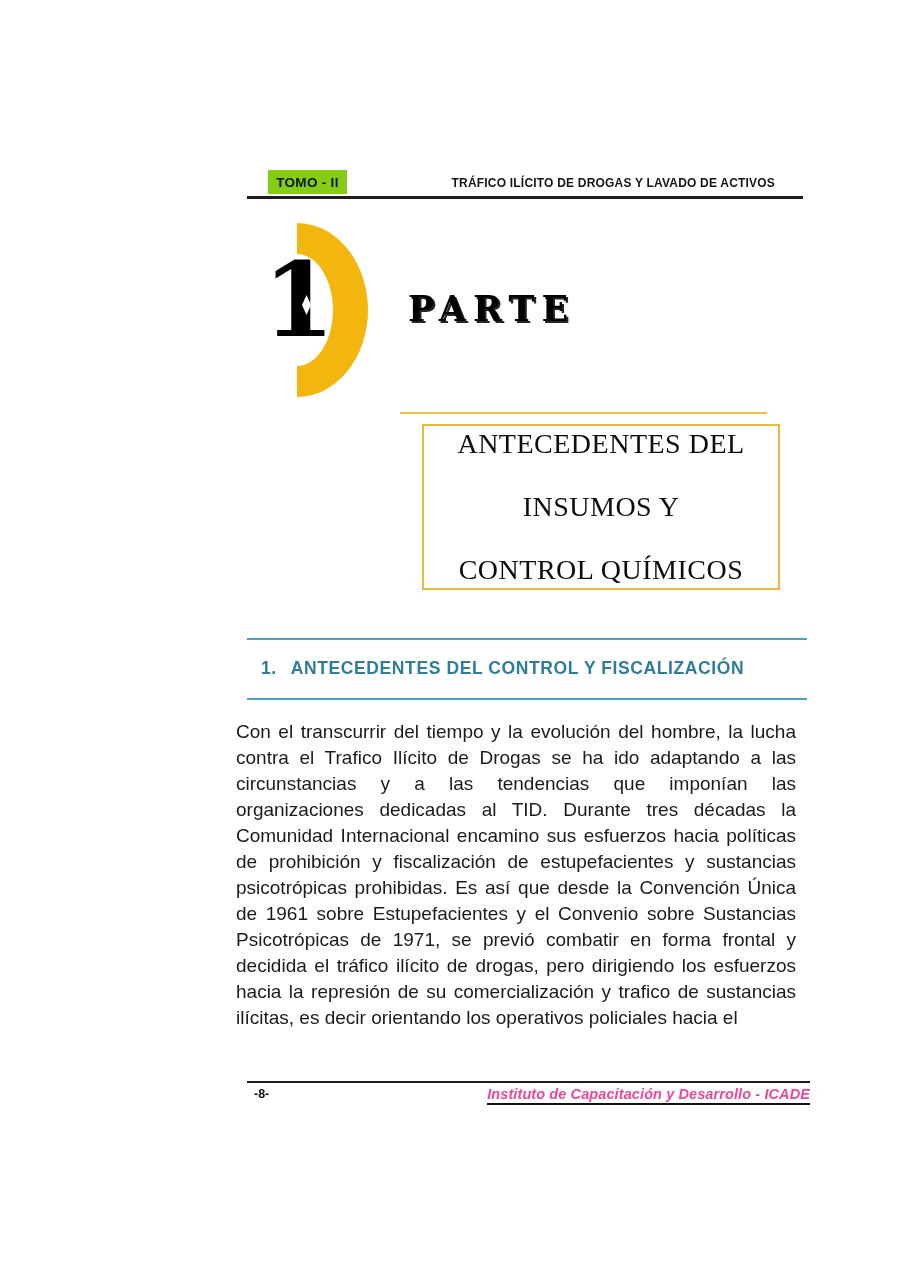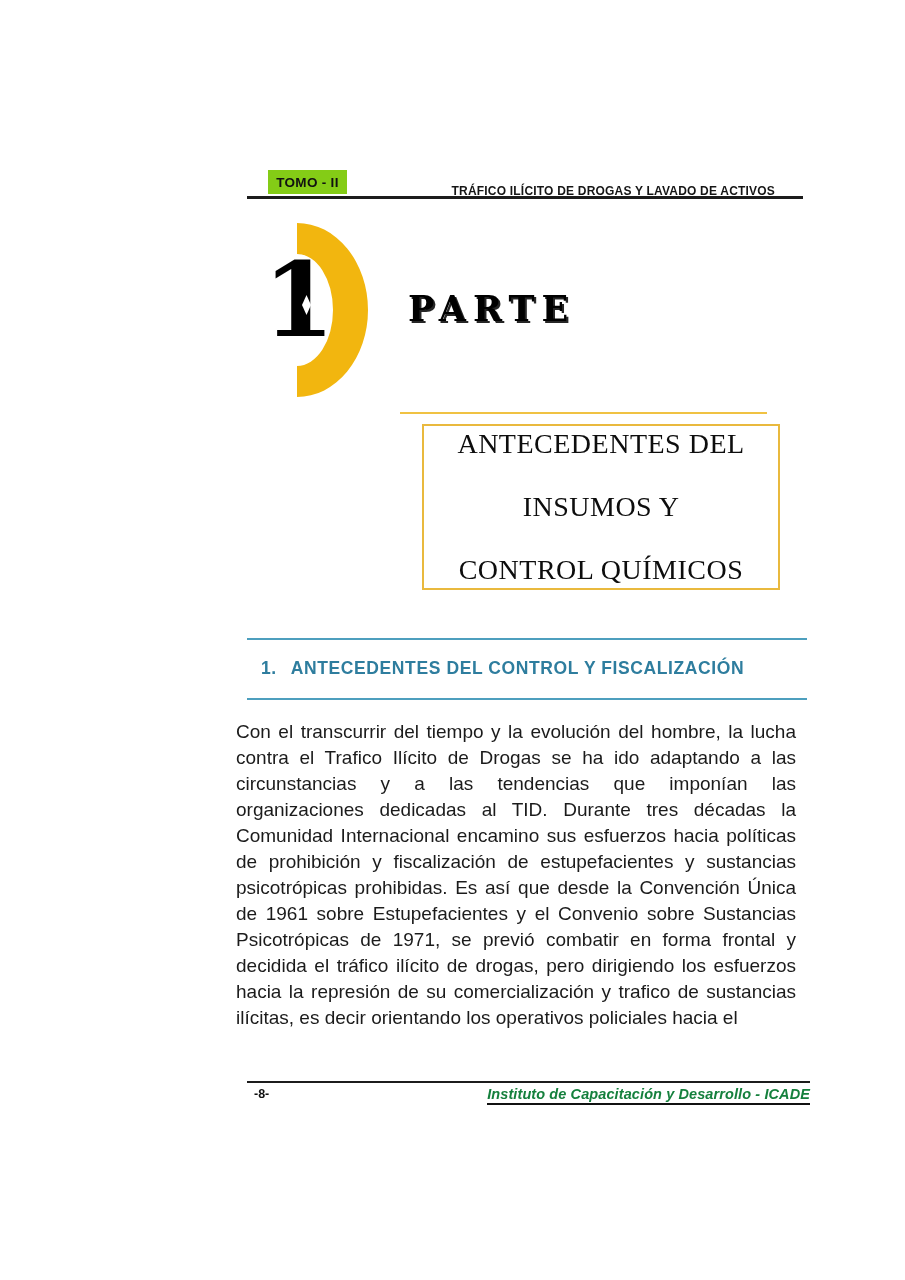--- a/index.html
+++ b/index.html
@@ -15,21 +15,21 @@
   .tomo-box{
     position:absolute;left:268px;top:170px;width:79px;height:24px;
     background:#84cc16;color:#111;
     font-weight:bold;font-size:13.5px;
     display:flex;align-items:center;justify-content:center;
     letter-spacing:.3px;
   }
   .header-title{
     position:absolute;right:130px;top:176px;
     font-weight:bold;font-size:12px;color:#151515;
-    letter-spacing:.2px;white-space:nowrap;margin-top:8px;
+    letter-spacing:.2px;white-space:nowrap;
   }
   .header-rule{
     position:absolute;left:247px;top:196px;width:556px;height:3px;
     background:#1c1c1c;
   }
 
   
   .d-shape{position:absolute;left:287px;top:221px;}
   .part-numeral{
     position:absolute;left:263px;top:250px;width:60px;height:110px;
@@ -92,21 +92,21 @@
   .page-number{
     position:absolute;left:254px;top:1087px;
     font-weight:bold;font-size:12.5px;color:#111;
   }
   .footer-institution{
     position:absolute;left:247px;top:1085px;width:563px;
     text-align:right;
   }
   .footer-institution span{
     display:inline-block;
-    font-weight:bold;font-style:italic;font-size:14.5px;color:#15803d;
+    font-weight:bold;font-style:italic;font-size:14.5px;color:#ec4899;
     border-bottom:2px solid #111;padding-bottom:1px;
     letter-spacing:.1px;
   }
 </style>
 </head>
 <body>
 
 <div class="page">
 
   <div class="tomo-box">

